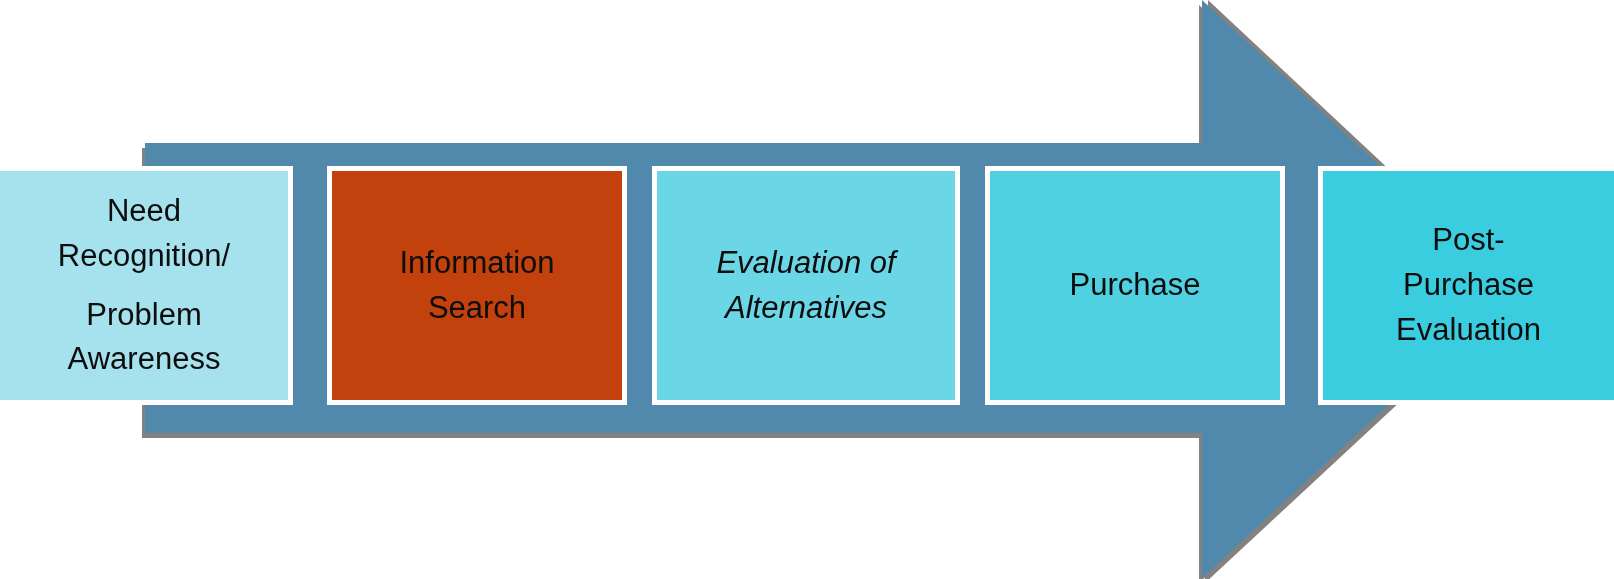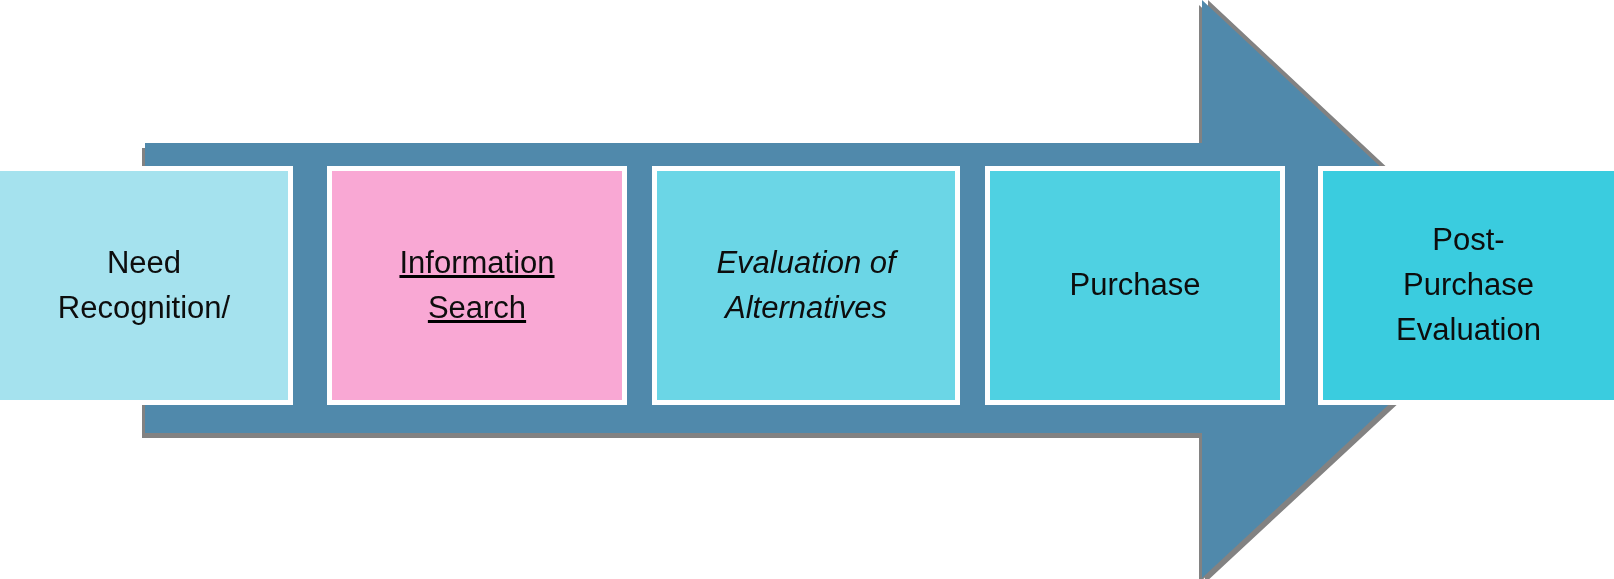--- a/index.html
+++ b/index.html
@@ -50,24 +50,26 @@
 <div class="canvas">
 
   <svg class="arrow-svg" viewBox="0 0 1614 579" xmlns="http://www.w3.org/2000/svg" style="--shadow: #828282;">
     <polygon points="145,143 1202,143 1202,0 1512,290 1202,578 1202,433 145,433" style="fill: rgb(80, 137, 171);"></polygon>
   </svg>
 
   <div class="step s1" style="background-color: rgb(165, 226, 238);">
     <div class="step-text">
         <div class="para">Need
 Recognition/</div>
+        <div class="para">Problem
+Awareness</div>
       </div>
   </div>
 
-  <div class="step s2" style="background-color: #f9a8d4; text-decoration: underline;">
+  <div class="step s2" style="background-color: #c2410c;">
     <div class="step-text">
         <div class="para">Information
 Search</div>
       </div>
   </div>
 
   <div class="step s3" style="background-color: rgb(107, 214, 230);">
     <div class="step-text">
         <div class="para">Evaluation of
 Alternatives</div>

